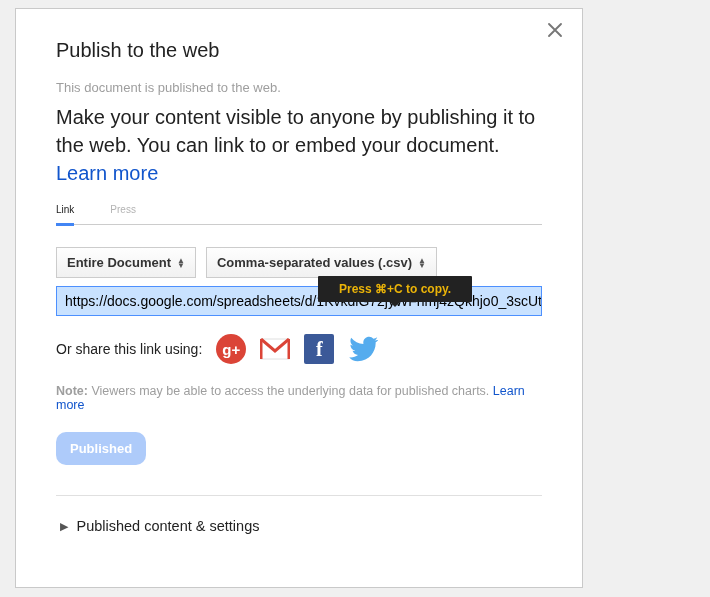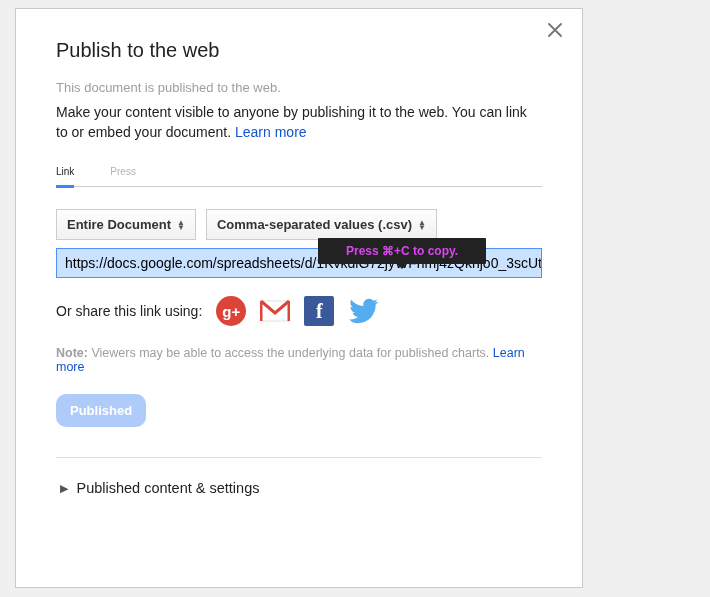--- a/index.html
+++ b/index.html
@@ -35,24 +35,24 @@
       font-weight: 400;
       color: #222;
       margin-bottom: 18px;
     }
     .status-line {
       font-size: 13px;
       color: #9e9e9e;
       margin-bottom: 8px;
     }
     .desc-line {
-      font-size: 14px;
+      font-size: 20px;
       color: #222;
       line-height: 1.4;
-      margin-bottom: 22px;
+      margin-bottom: 15px;
     }
     .link { color: #1155cc; cursor: pointer; }
     .tabs {
       display: flex;
       border-bottom: 1px solid #ccc;
       margin-bottom: 22px;
     }
     .tab {
       padding: 0 0 8px 0;
       margin-right: 36px;
@@ -92,24 +92,24 @@
       flex-direction: column;
       line-height: 5px;
       font-size: 8px;
       color: #555;
     }
     .tooltip {
       position: absolute;
       left: 262px;
       top: 29px;
       background: #222;
-      color: #d946ef;
+      color: #eab308;
       font-size: 12px;
       font-weight: 700;
-      padding: 6px 28px;
+      padding: 6px 21px;
       border-radius: 1px;
       white-space: nowrap;
       z-index: 5;
     }
     .tooltip::after {
       content: "";
       position: absolute;
       left: 50%;
       bottom: -5px;
       margin-left: -5px;

